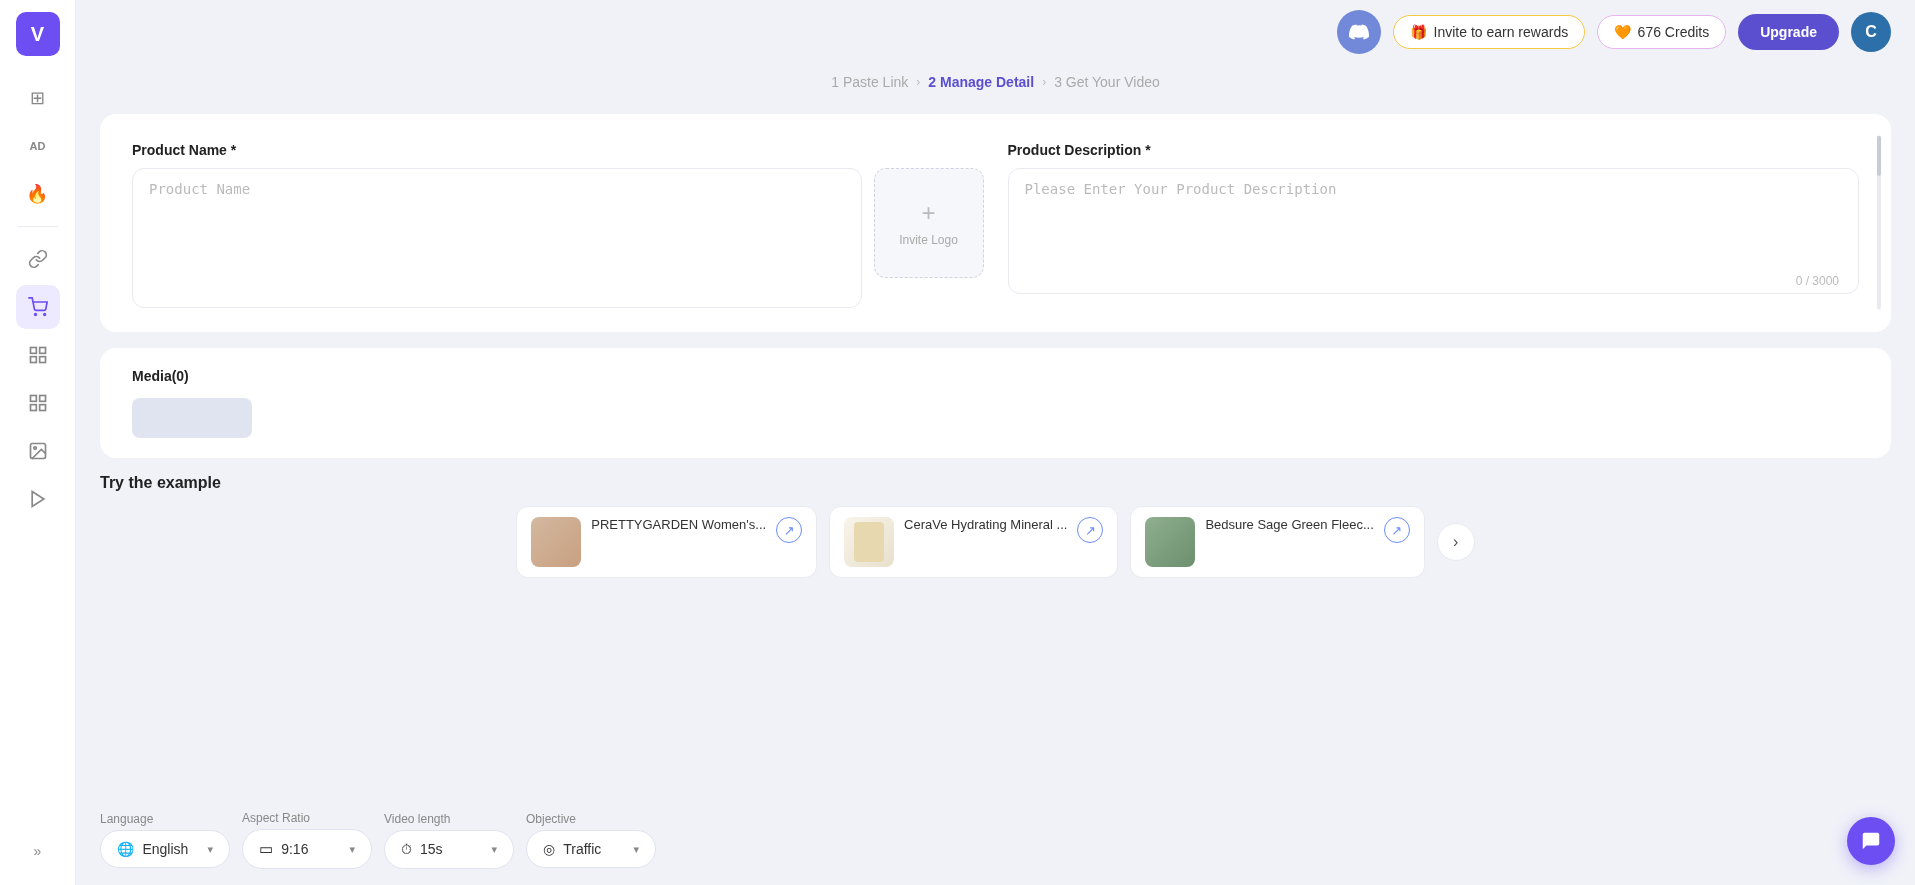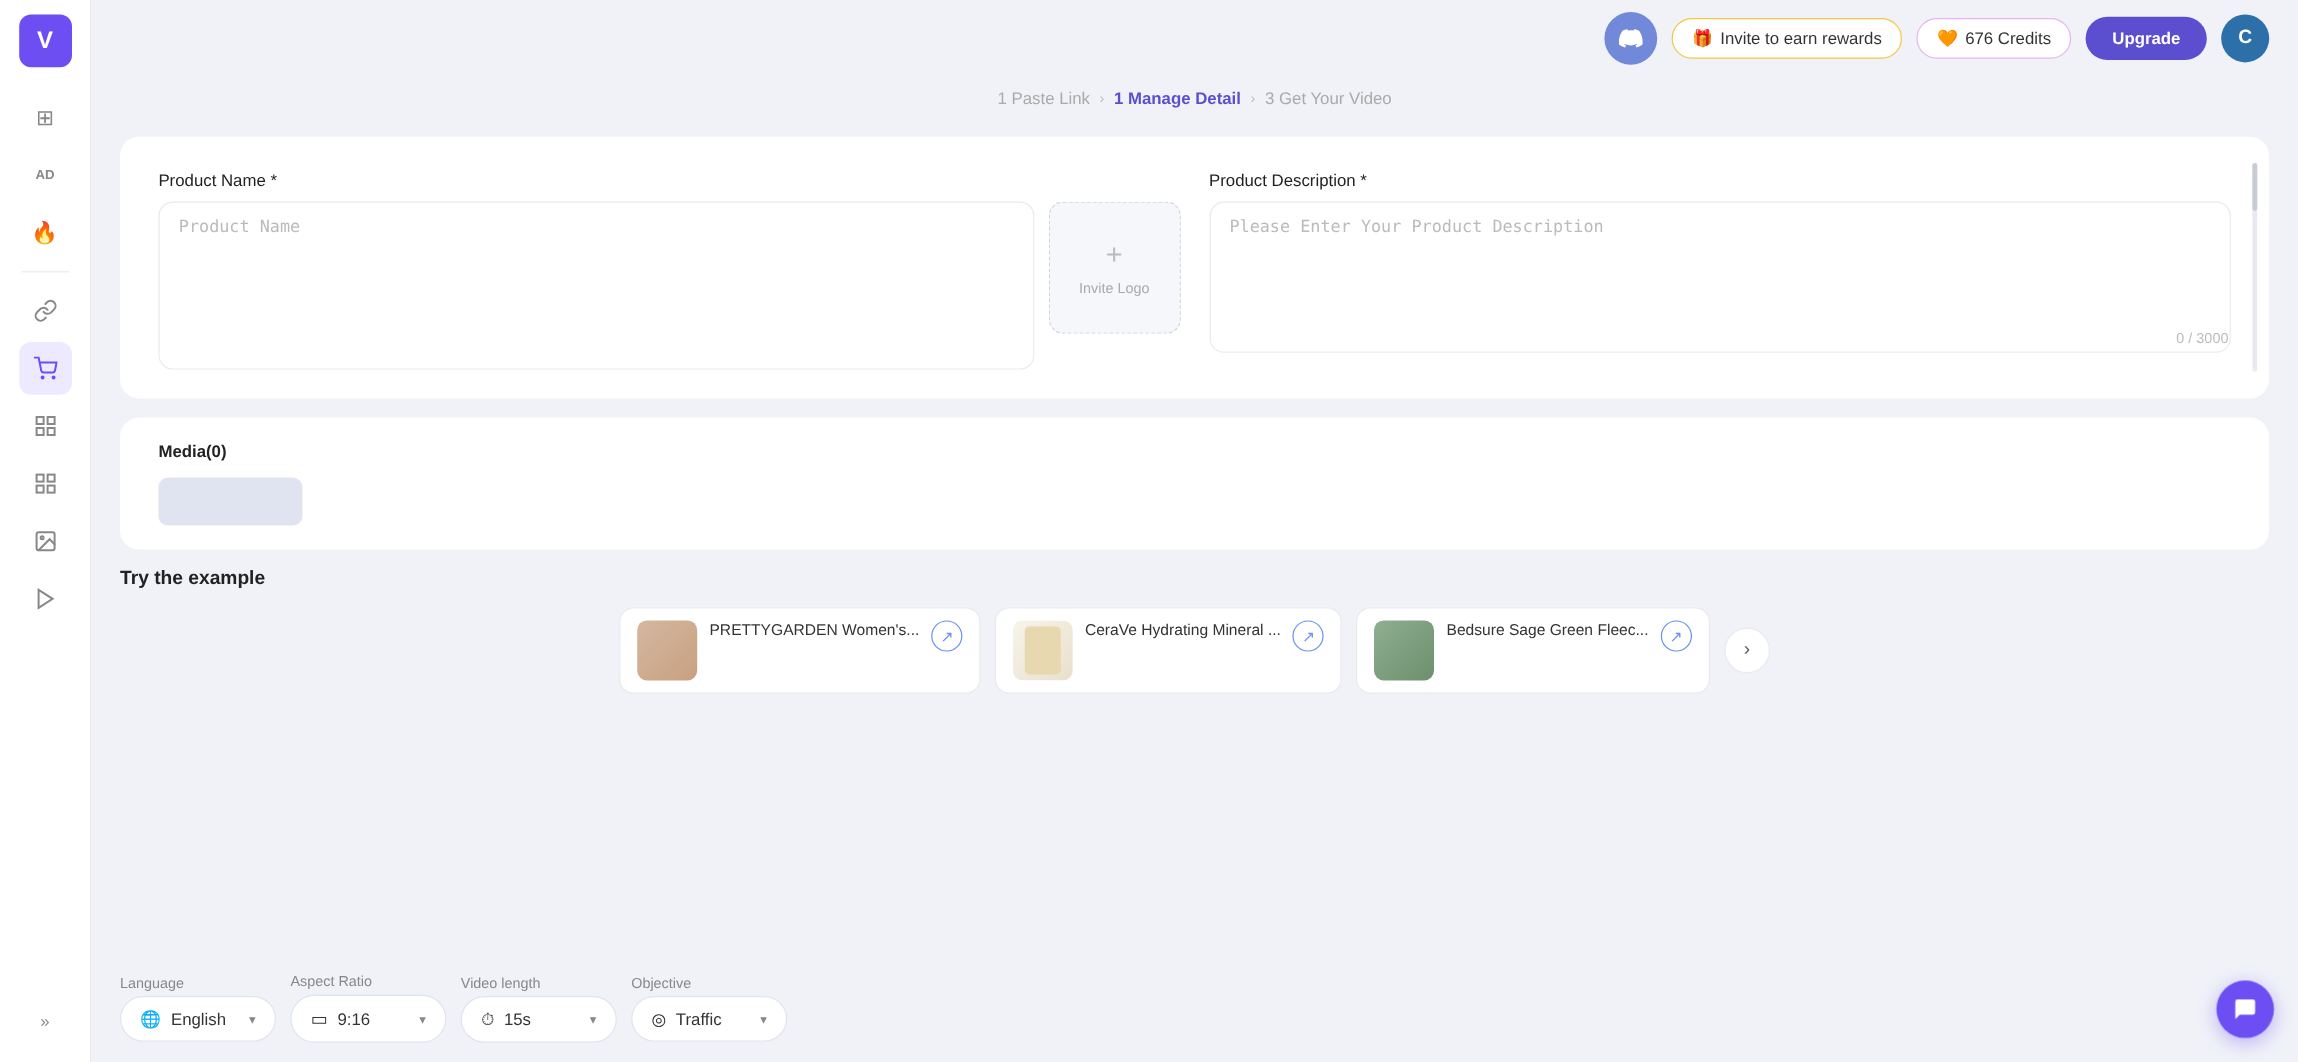--- a/index.html
+++ b/index.html
@@ -184,21 +184,21 @@
       margin-bottom: 16px;
       position: relative;
     }
     .form-grid {
       display: grid;
       grid-template-columns: 1fr 1fr;
       gap: 24px;
     }
     .field-label {
       font-size: 14px;
-      font-weight: 400;
+      font-weight: 700;
       color: #222;
       margin-bottom: 10px;
     }
     .product-name-area {
       display: flex;
       gap: 12px;
     }
     .product-name-input {
       flex: 1;
       border: 1.5px solid #e8eaf0;
@@ -245,21 +245,21 @@
       color: #333;
       outline: none;
       background: #fff;
       height: 126px;
       resize: none;
     }
     .product-desc-input::placeholder { color: #bbb; }
     .char-count {
       position: absolute;
       bottom: 10px;
-      right: 2px;
+      right: 20px;
       font-size: 12px;
       color: #bbb;
     }
 
     
     .scrollbar-track {
       position: absolute;
       right: 10px;
       top: 50%;
       transform: translateY(-50%);
@@ -533,21 +533,21 @@
     <button class="header-upgrade">Upgrade</button>
     <div class="header-avatar">C</div>
   </div>
 
   <div class="steps-bar">
     <div class="step">
       <span>1 Paste Link</span>
     </div>
     <span class="step-chevron">›</span>
     <div class="step active">
-      <span>1 Manage Detail</span>
+      <span>2 Manage Detail</span>
     </div>
     <span class="step-chevron">›</span>
     <div class="step">
       <span>3 Get Your Video</span>
     </div>
   </div>
 
   <div class="content-area">
 
     <div class="form-panel">

